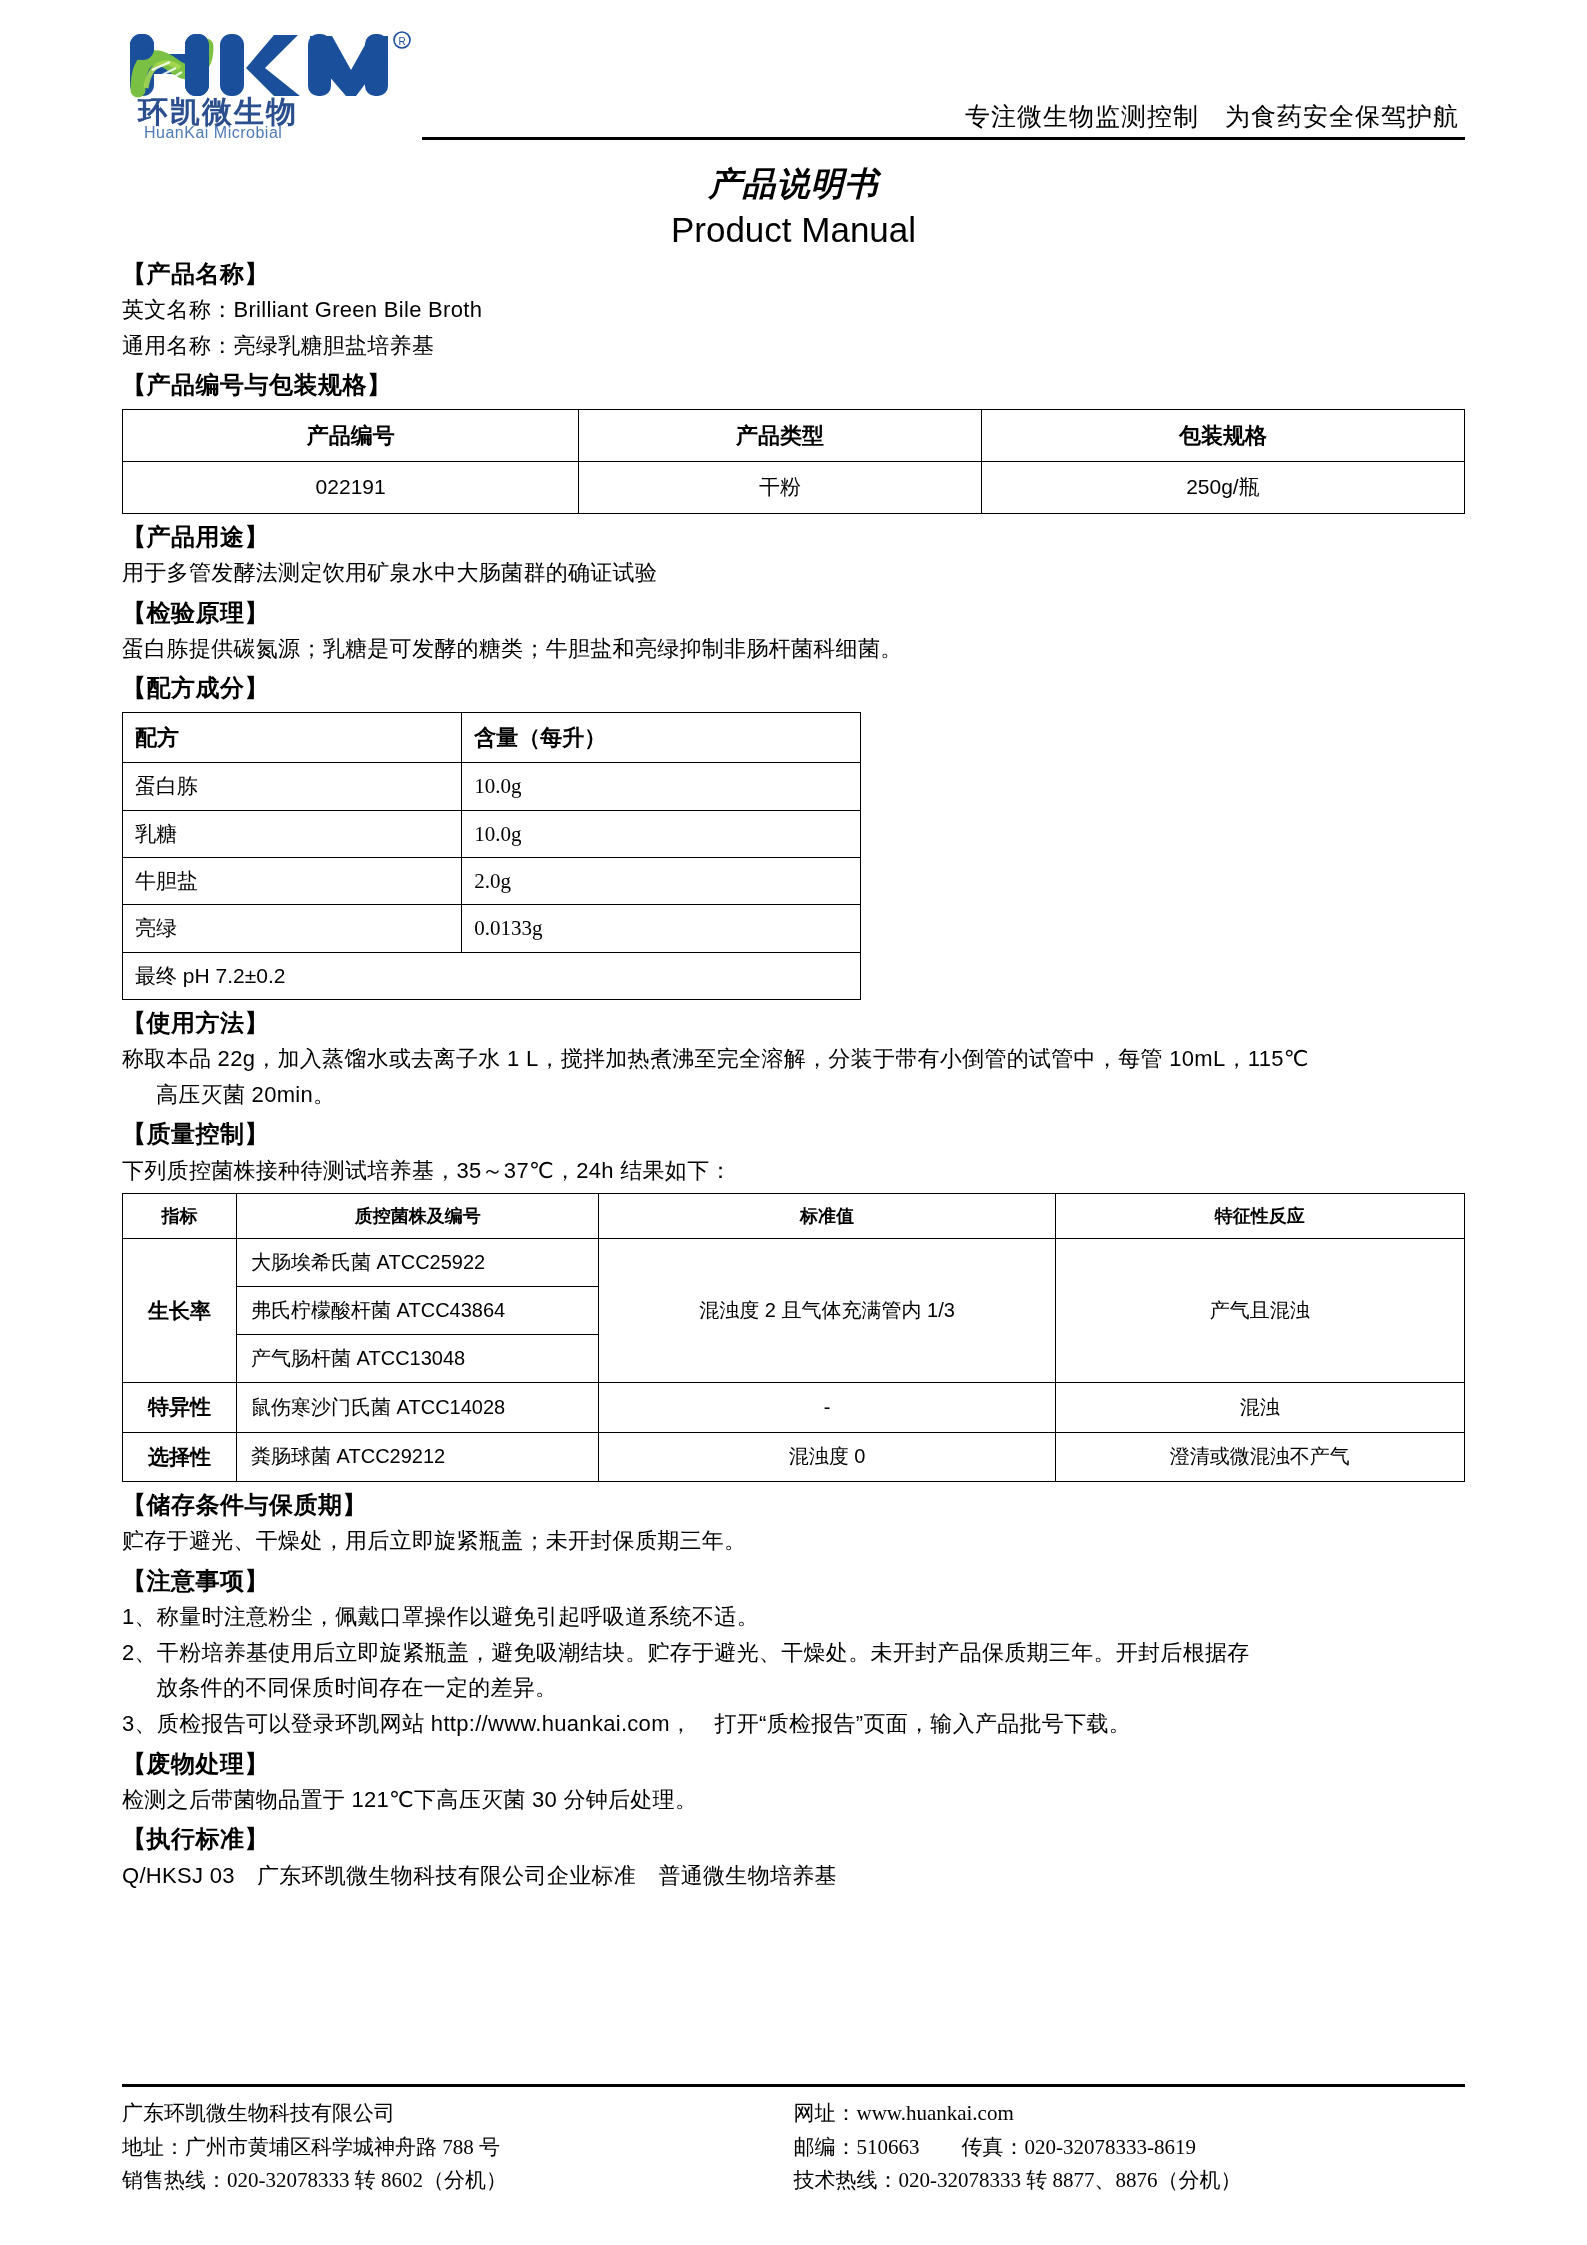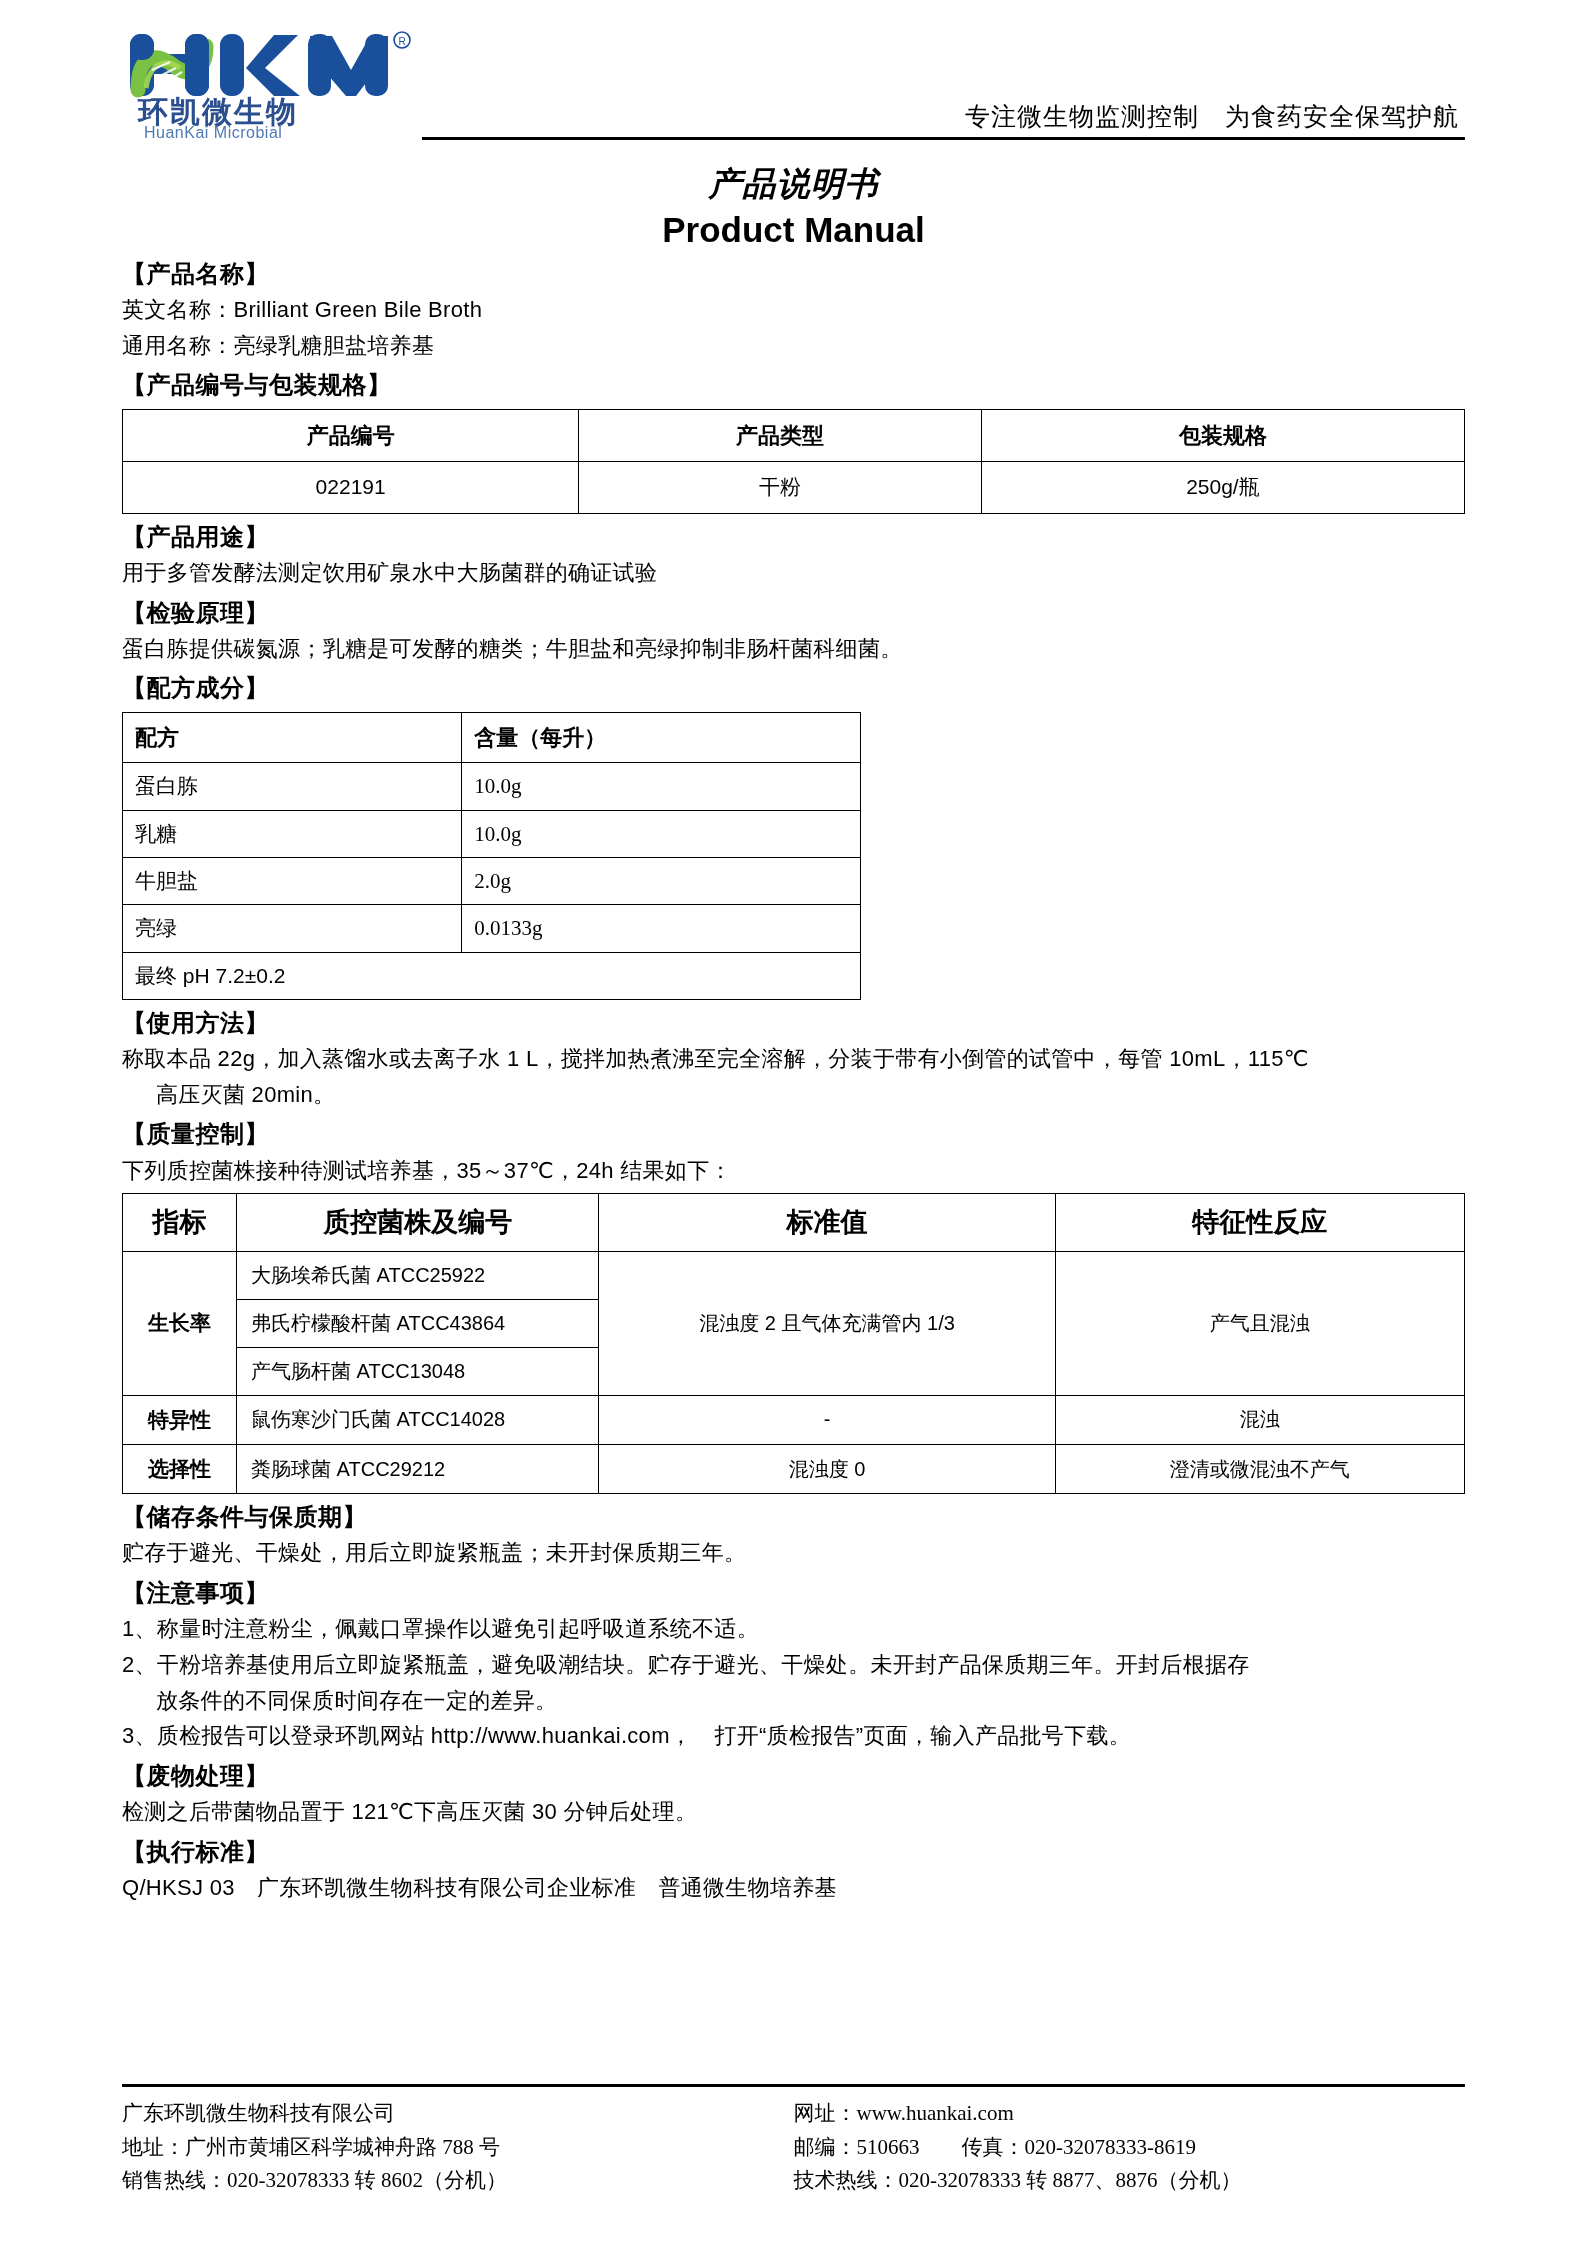--- a/index.html
+++ b/index.html
@@ -63,21 +63,21 @@
   }
   .doc-title .cn {
     font-size: 33px;
     font-weight: bold;
     line-height: 1.35;
     letter-spacing: 1px;
     font-style: italic;
   }
   .doc-title .en {
     font-size: 35px;
-    font-weight: bold;
+    font-weight: normal;
     line-height: 1.3;
     letter-spacing: 0px;
   }
 
   
   .sec-head {
     font-size: 24px;
     font-weight: bold;
     line-height: 1.55;
     margin-top: 3px;
@@ -137,21 +137,21 @@
   .t-formula td.ph {
     font-size: 21px;
   }
 
   .t-qc {
     width: 100%;
   }
   .t-qc th {
     font-weight: bold;
     text-align: center;
-    font-size: 27px;
+    font-size: 18px;
     padding: 10px 6px;
   }
   .t-qc td {
     font-size: 20px;
     padding: 10px 8px;
   }
   .t-qc td.lbl { text-align: center; font-weight: bold; font-size: 21px;}
   .t-qc td.strain { text-align: left; padding-left: 14px; }
   .t-qc td.ctr { text-align: center; }
   .t-qc col.q1 { width: 8.5%; }

